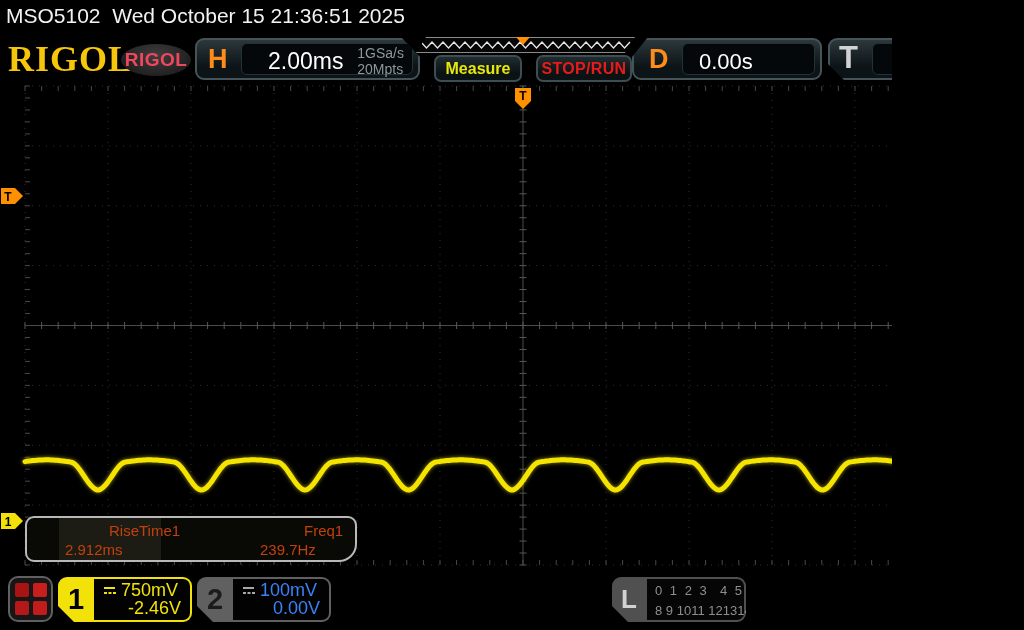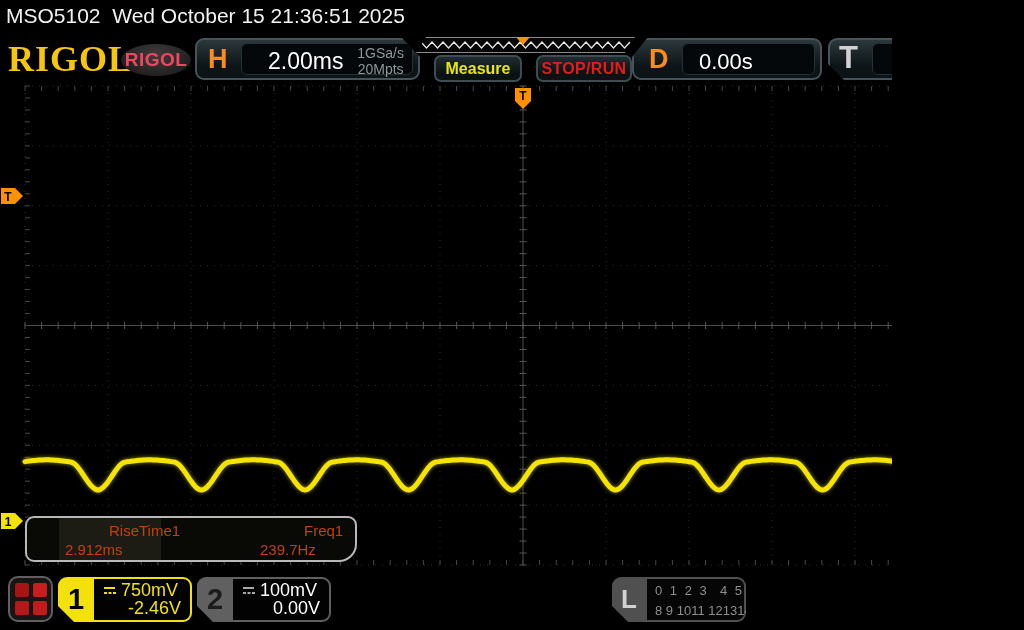--- a/index.html
+++ b/index.html
@@ -22,21 +22,21 @@
   .panel{background:linear-gradient(#2c383c,#0c1417 70%);border:2px solid #46545a;
          border-radius:9px;box-sizing:border-box;}
   .innerbox{position:absolute;top:3px;bottom:3px;background:#04080a;border:1px solid #223237;
             border-radius:6px;}
 
   .hpanel{left:195px;top:38px;width:225px;height:42px;
           clip-path:polygon(0 0,92% 0,100% 45%,100% 100%,0 100%);}
   .hpanel .plabel{position:absolute;left:11px;top:4px;color:#ff8c1a;font-size:27px;font-weight:bold;}
   .hpanel .innerbox{left:44px;right:5px;}
   .h-main{position:absolute;left:26px;top:1px;color:#fff;font-size:23px;line-height:33px;}
-  .h-rates{position:absolute;right:8px;top:1px;text-align:center;color:#8d9898;
+  .h-rates{position:absolute;right:8px;top:1px;text-align:left;color:#8d9898;
            font-size:14px;line-height:16px;}
 
   .preview{left:416px;top:37px;width:219px;height:16px;background:#060606;border:1px solid #8a8a8a;
            clip-path:polygon(10px 0,100% 0,calc(100% - 10px) 100%,0 100%);box-sizing:border-box;}
   .trig-tri{left:516px;top:37px;width:0;height:0;border-left:7px solid transparent;
             border-right:7px solid transparent;border-top:8px solid #ff9000;}
 
   .btn{background:linear-gradient(#202c30,#0a1214 70%);border:2px solid #3e4d52;border-radius:7px;
        display:flex;align-items:center;justify-content:center;box-sizing:border-box;margin-left:6px;}
   .measurebtn{left:428px;top:55px;width:88px;height:27px;}
@@ -81,21 +81,21 @@
   .ch1{left:58px;background:#f2e20a;}
   .ch2{left:197px;background:#606060;}
   .ch-num{position:absolute;left:0;top:0;width:36px;height:100%;display:flex;align-items:center;
           justify-content:center;font-size:29px;font-weight:bold;}
   .ch1 .ch-num{color:#000;} .ch2 .ch-num{color:#1c1c1c;}
   .ch-area{position:absolute;left:36px;top:2px;right:2px;bottom:2px;background:#020202;
            border-radius:0 7px 7px 0;}
   .ch-scale{position:absolute;left:8px;top:1px;font-size:18px;display:flex;align-items:center;gap:4px;}
   .ch-offset{position:absolute;right:9px;bottom:1px;font-size:18px;}
   .ch1 .ch-scale,.ch1 .ch-offset{color:#f2e20a;}
-  .ch2 .ch-scale,.ch2 .ch-offset{color:#ffffff;}
+  .ch2 .ch-scale,.ch2 .ch-offset{color:#3b82f6;}
 
   .lpanel{left:612px;top:577px;width:134px;height:45px;background:#505050;border-radius:9px;
           clip-path:polygon(0 0,100% 0,100% 100%,16px 100%,0 calc(100% - 16px));}
   .l-label{position:absolute;left:0;top:0;width:34px;height:100%;display:flex;align-items:center;
            justify-content:center;color:#d2d2d2;font-size:26px;font-weight:bold;}
   .l-area{position:absolute;left:35px;top:2px;right:2px;bottom:2px;background:#060606;
           border-radius:0 7px 7px 0;color:#8e8e8e;font-size:13px;line-height:20px;padding:2px 0 0 8px;
           box-sizing:border-box;}
   .l-area div{white-space:pre;}
   .lrow1{letter-spacing:2px;} .lrow2{letter-spacing:0px;}

